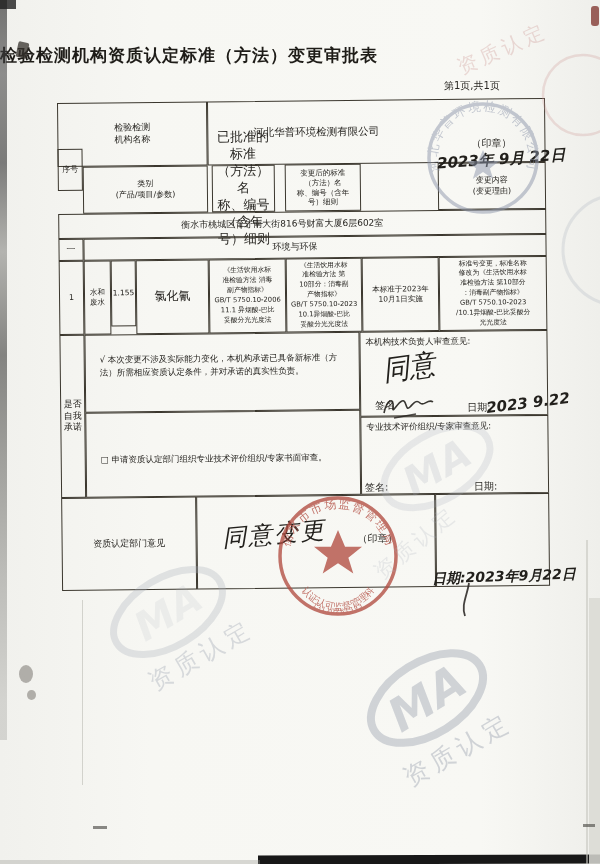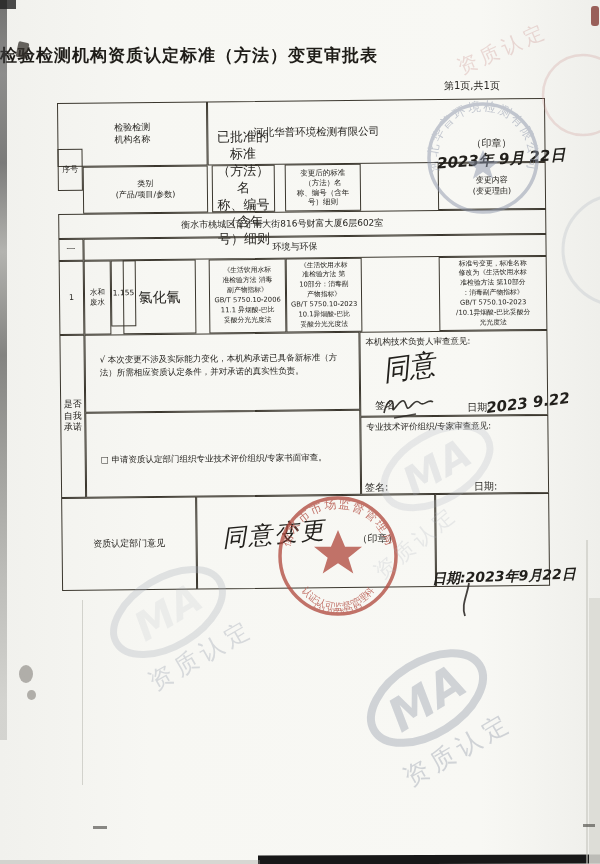--- a/index.html
+++ b/index.html
@@ -66,34 +66,36 @@
 
     <div class="cell" style="left:0;top:111px;width:488px;height:25px;font-size:9px;padding-right:40px">衡水市桃城区育才南大街816号财富大厦6层602室</div>
 
     <div class="cell" style="left:0;top:136px;width:25px;height:22px;font-size:9px">一</div>
     <div class="cell" style="left:25px;top:136px;width:463px;height:22px;font-size:9px;padding-right:40px">环境与环保</div>
 
     <div class="cell" style="left:0;top:158px;width:25px;height:74px;font-size:8px">1</div>
     <div class="cell" style="left:25px;top:158px;width:27px;height:74px;font-size:7.5px">水和
 废水</div>
     <div class="cell" style="left:52px;top:158px;width:25px;height:66px;font-size:7.5px">1.155</div>
-    <div class="cell" style="left:64px;top:158px;width:73px;height:74px;font-size:14px">氯化氰</div>
+    <div class="cell" style="left:77px;top:158px;width:73px;height:74px;font-size:12px">氯化氰</div>
     <div class="cell" style="left:150px;top:158px;width:77px;height:74px;font-size:6.8px;line-height:1.45">《生活饮用水标
 准检验方法 消毒
 副产物指标》
 GB/T 5750.10-2006
 11.1 异烟酸-巴比
 妥酸分光光度法</div>
     <div class="cell" style="left:227px;top:158px;width:76px;height:74px;font-size:6.8px;line-height:1.45">《生活饮用水标
 准检验方法 第
 10部分：消毒副
 产物指标》
 GB/T 5750.10-2023
 10.1异烟酸-巴比
 妥酸分光光度法</div>
+    <div class="cell" style="left:303px;top:158px;width:77px;height:74px;font-size:7.5px">本标准于2023年
+10月1日实施</div>
     <div class="cell" style="left:380px;top:158px;width:108px;height:74px;font-size:6.8px;line-height:1.45">标准号变更，标准名称
 修改为《生活饮用水标
 准检验方法 第10部分
 ：消毒副产物指标》
 GB/T 5750.10-2023
 /10.1异烟酸-巴比妥酸分
 光光度法</div>
 
     <div class="cell" style="left:0;top:232px;width:25px;height:163px;font-size:9px">是否
 自我

